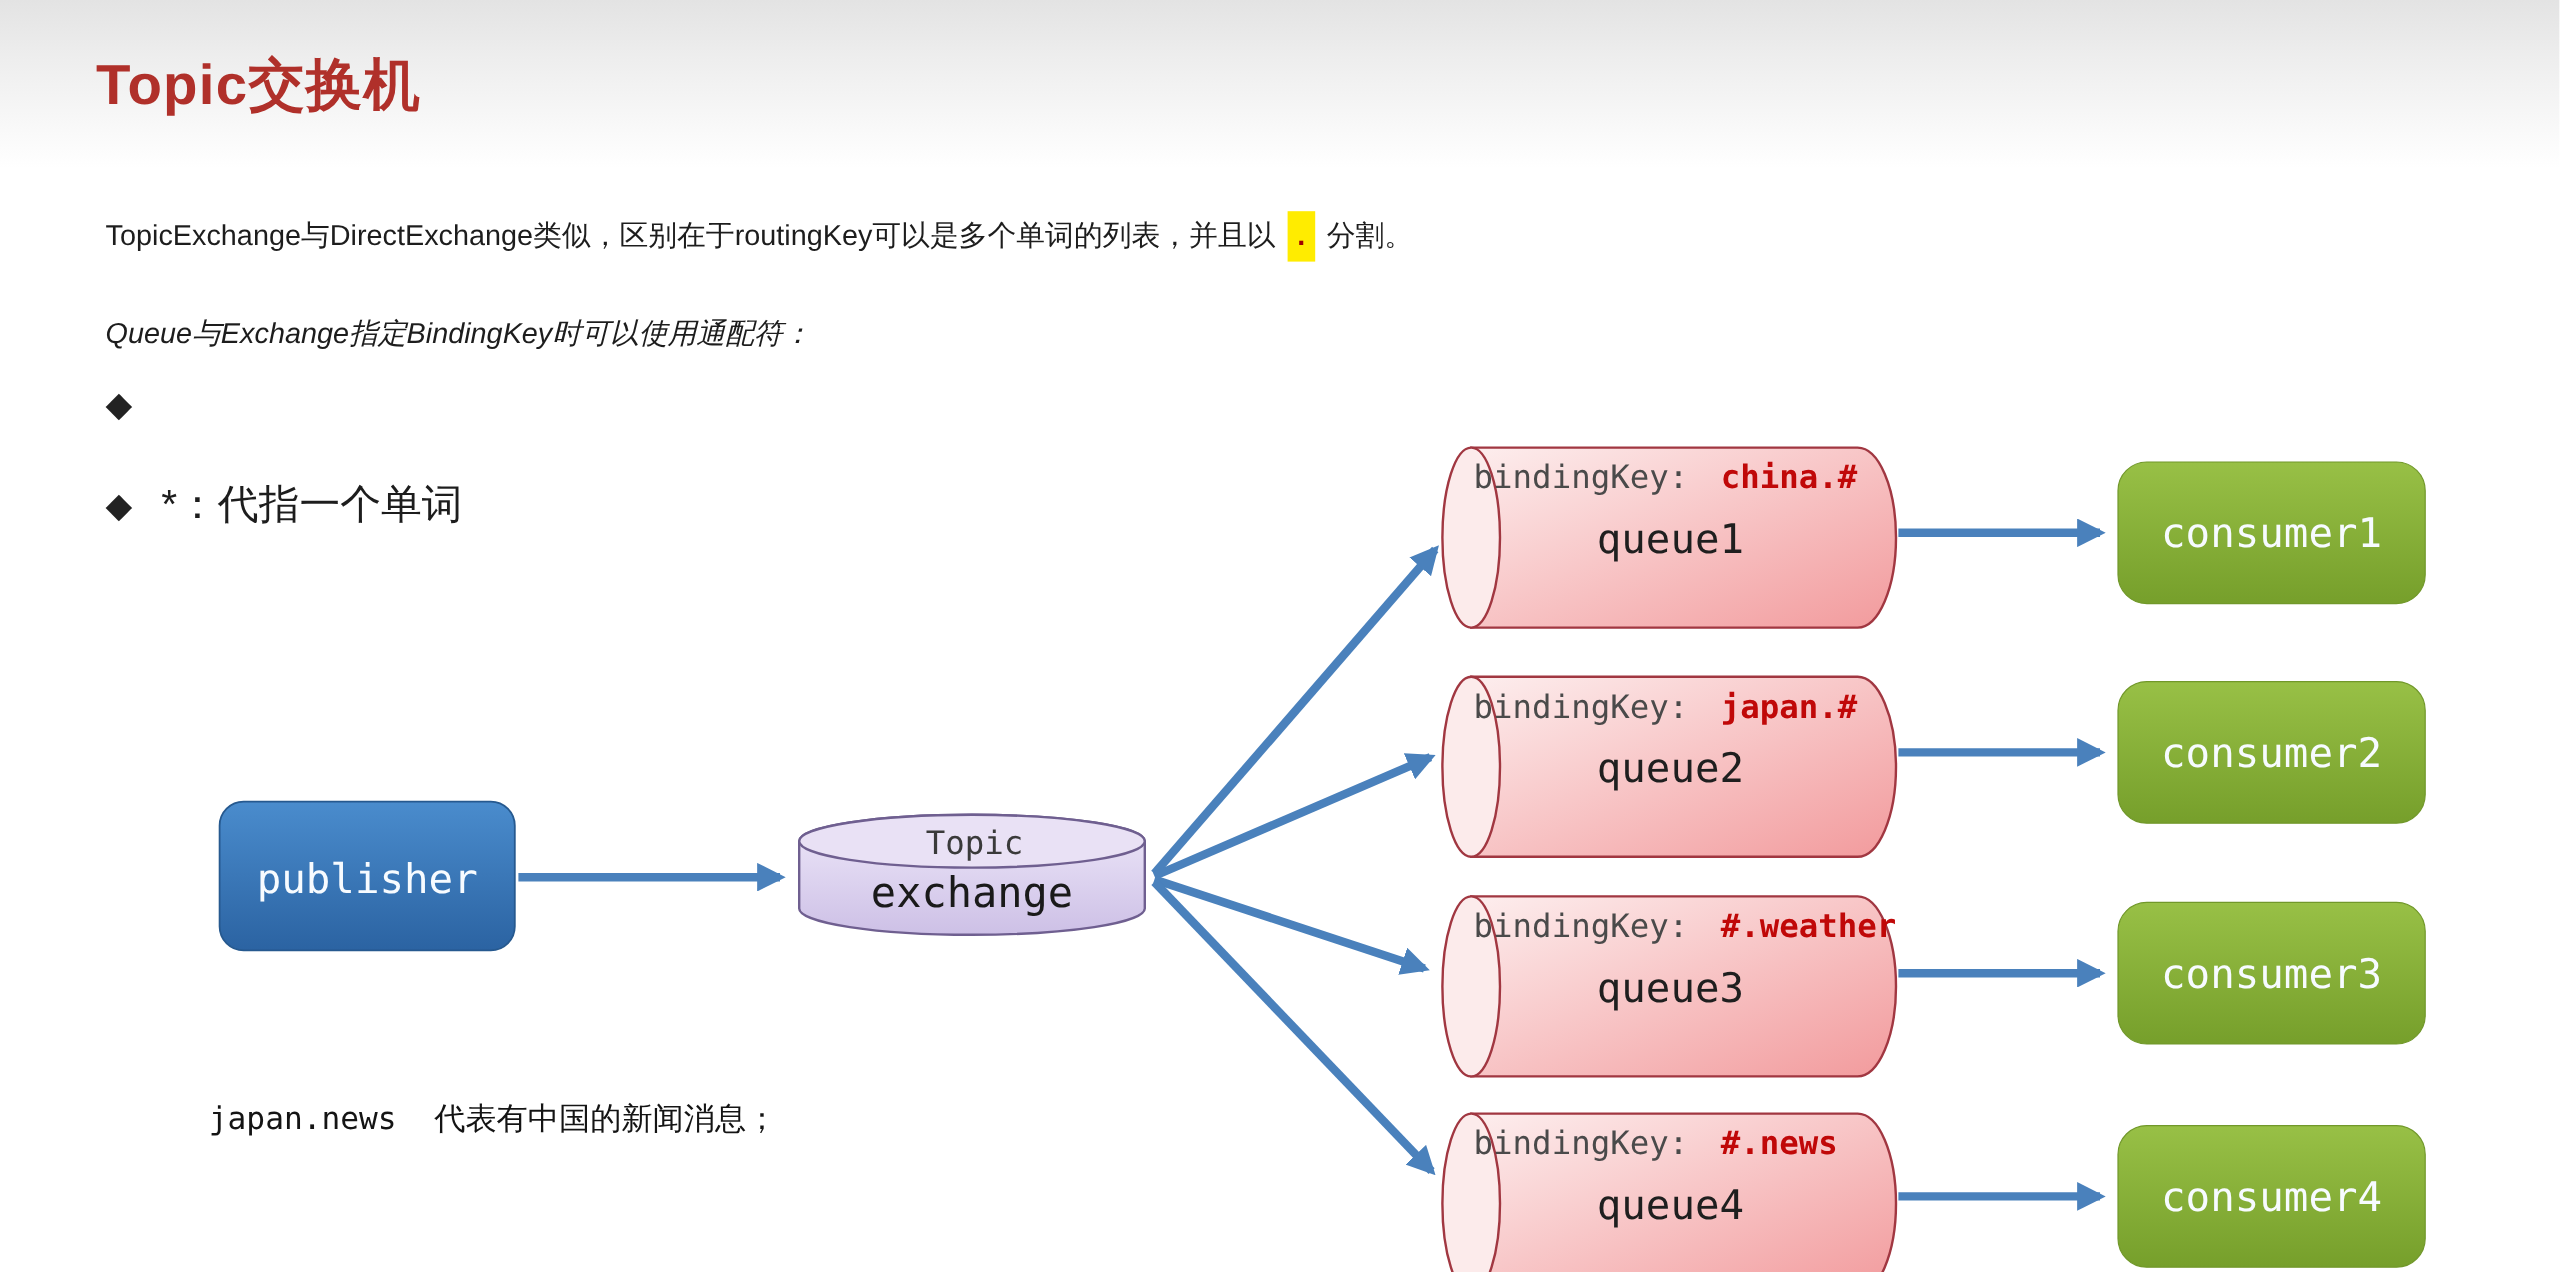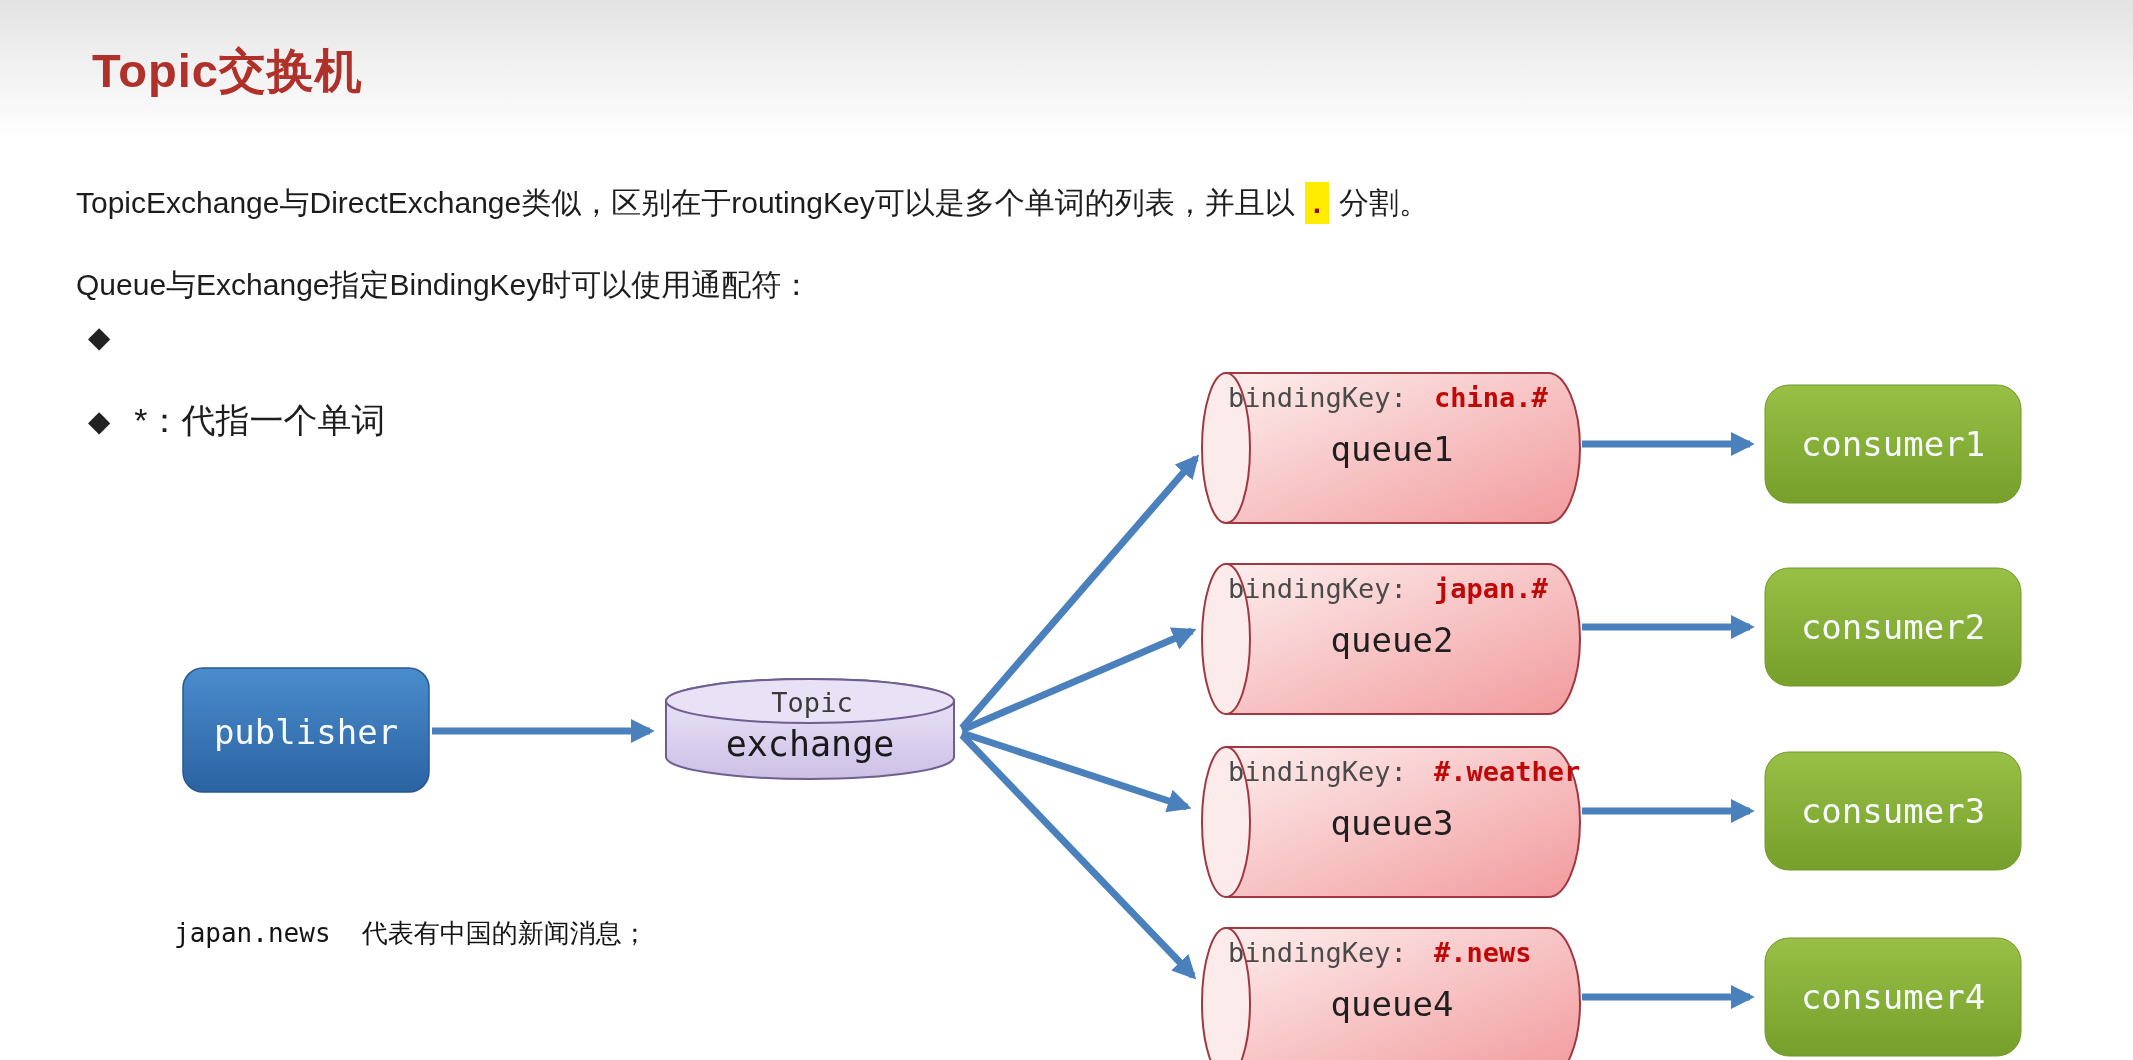--- a/index.html
+++ b/index.html
@@ -4,24 +4,24 @@
 <style>
   html,body { margin:0; padding:0; background:#ffffff; }
   #canvas {
     position:relative; width:2133px; height:1060px; overflow:hidden;
     background:linear-gradient(180deg,#e3e3e3 0px,#eeeeee 50px,#ffffff 140px,#ffffff 100%);
     font-family:"Liberation Sans","DejaVu Sans",sans-serif;
     color:#1d1d1d;
   }
   .abs { position:absolute; }
   h1.title {
-    position:absolute; left:92px; top:40px; margin:0;
+    position:absolute; left:80px; top:40px; margin:0;
     font-size:47px; font-weight:700; color:#b0302a; letter-spacing:1px;
   }
-  .para { position:absolute; left:76px; font-size:30px; line-height:46px; white-space:nowrap; }
+  .para { position:absolute; left:88px; font-size:24px; line-height:46px; white-space:nowrap; }
   .hl {
     display:inline-block; background:#ffec00; color:#a00000; font-weight:700;
     padding:2px 8px; margin:0 10px; line-height:38px;
   }
   .bullet { position:absolute; left:88px; display:flex; align-items:center; gap:24px; font-size:34px; }
   .bmark { font-size:29px; color:#222; }
   .notes {
     position:absolute; left:174px; top:846px;
     font-family:"DejaVu Sans Mono","Liberation Mono",monospace;
     font-size:26px; line-height:35px; color:#141414; white-space:pre;
@@ -38,21 +38,21 @@
 <body>
 
 <div id="canvas">
 
   <h1 class="title">Topic交换机</h1>
 
   <p class="para" style="top:150px;">
     <span>TopicExchange与DirectExchange类似，区别在于routingKey可以是多个单词的列表，并且以</span><span class="hl">.</span><span>分割。</span>
   </p>
 
-  <p class="para" style="top:232px;">Queue与Exchange指定BindingKey时可以使用通配符：</p>
+  <p class="para" style="top:232px;font-style:italic;">Queue与Exchange指定BindingKey时可以使用通配符：</p>
 
   <div class="bullet" style="top:320px;">
     <span class="bmark">◆</span>
   </div>
   <div class="bullet" style="top:398px;">
     <span class="bmark">◆</span>
     <span>*：代指一个单词</span>
   </div>
 
   <div class="notes">

